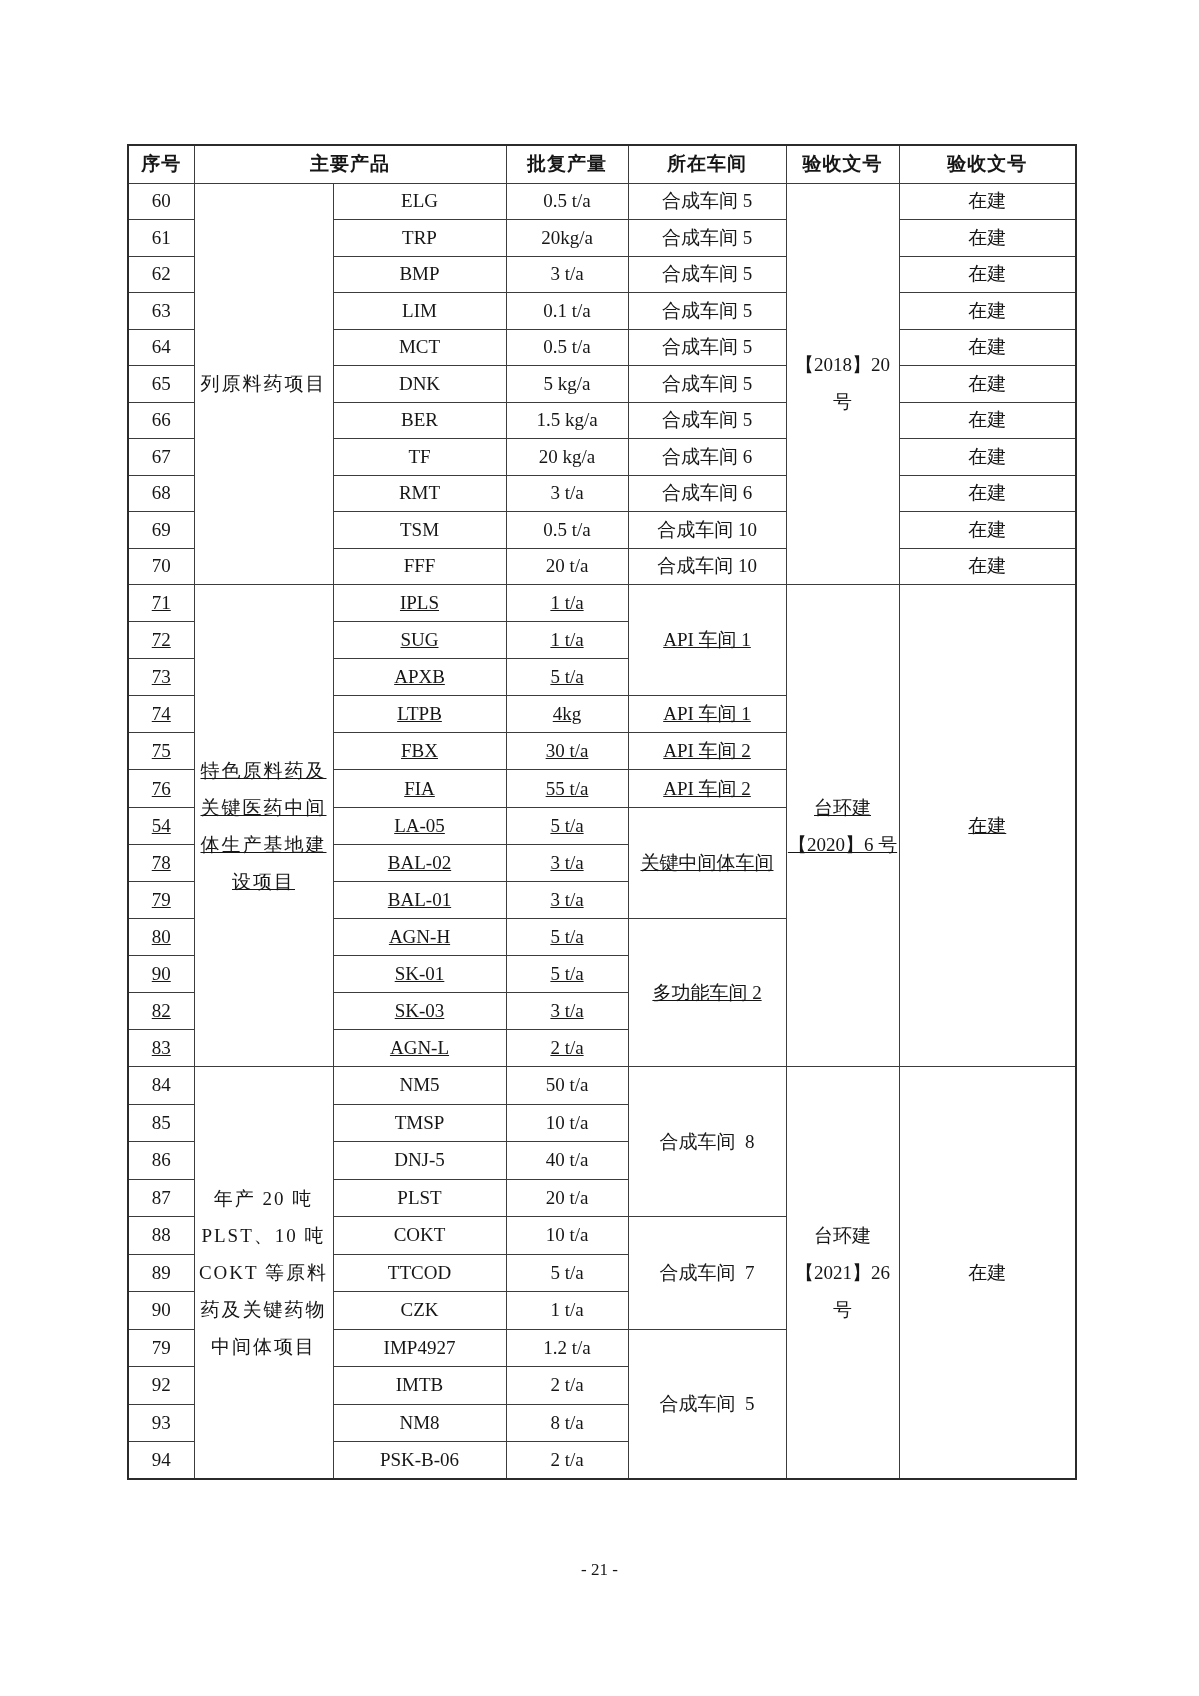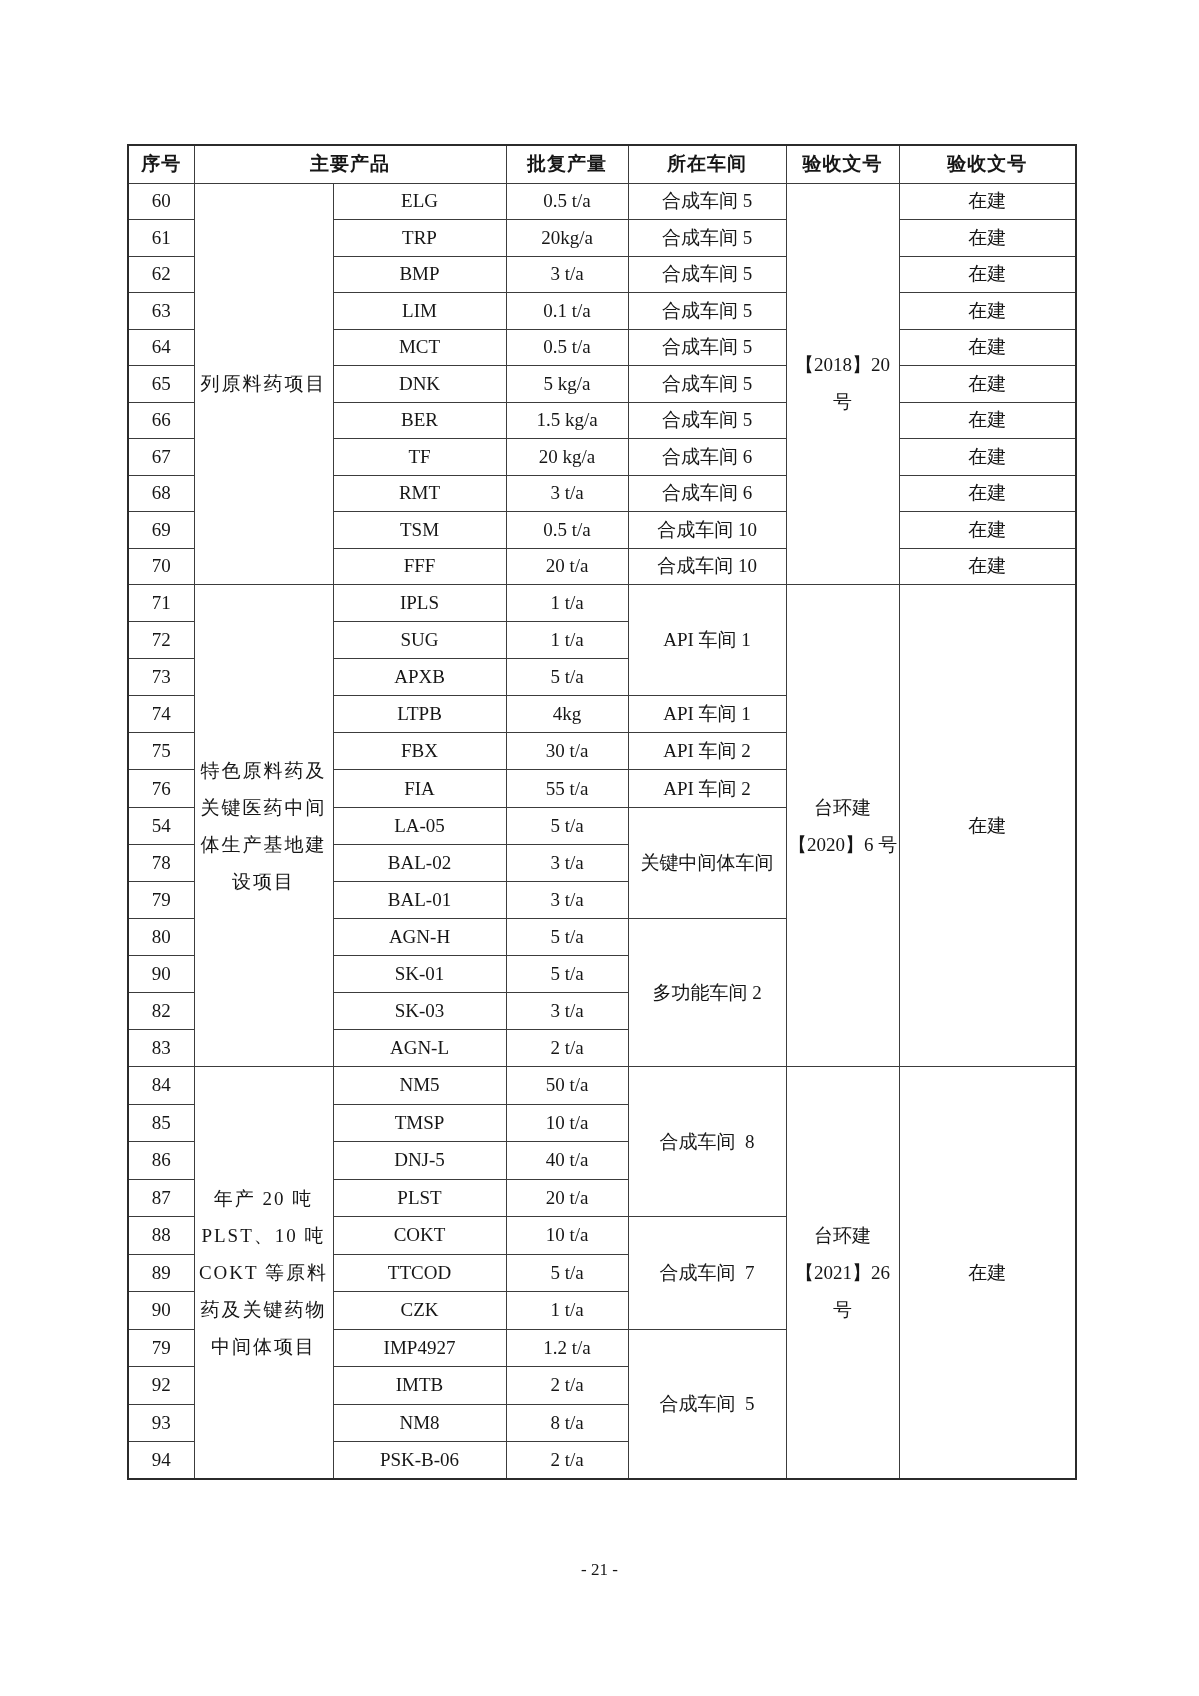--- a/index.html
+++ b/index.html
@@ -24,21 +24,21 @@
     border:1px solid #3c3c3c;
     text-align:center;
     vertical-align:middle;
     padding:0;
     overflow:hidden;
     font-weight:normal;
   }
   .doc-table thead tr { height:38px;padding-left:32px; }
   .doc-table thead th { font-weight:bold; font-size:19px; letter-spacing:1px; }
   tr.r1 { height:36.5px;border-radius:18px; }
-  tr.r2 { height:37.1px; }
+  tr.r2 { height:37.1px;text-decoration:underline; }
   tr.r3 { height:37.5px; }
   .vtop { vertical-align:top; }
   .pre { white-space:pre-wrap; }
   .lh1 { line-height:36.5px; }
   .lh2 { line-height:37px; }
   .cell-project { letter-spacing:2px; }
   .footer {
     position:absolute; left:0; top:1560px; width:100%;
     text-align:center; font-size:17px; color:#161616;
   }

